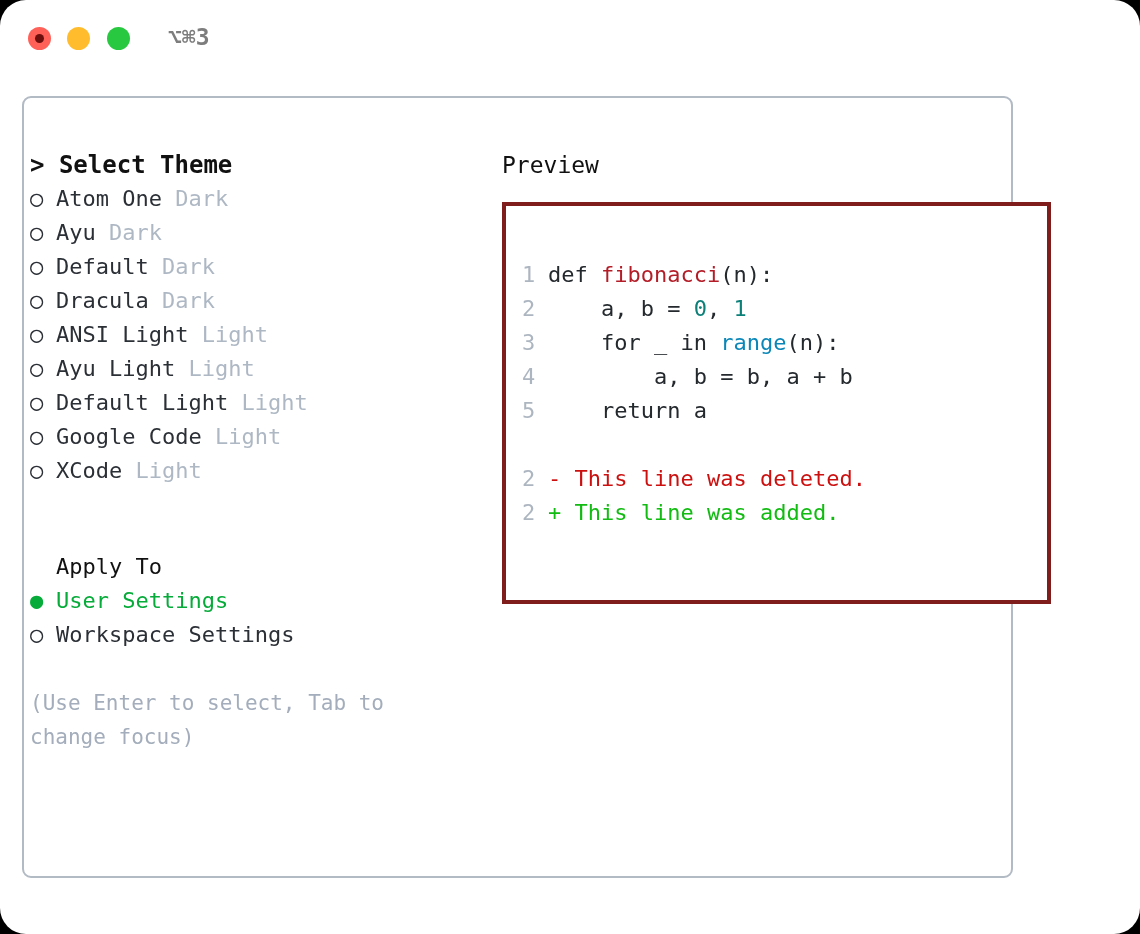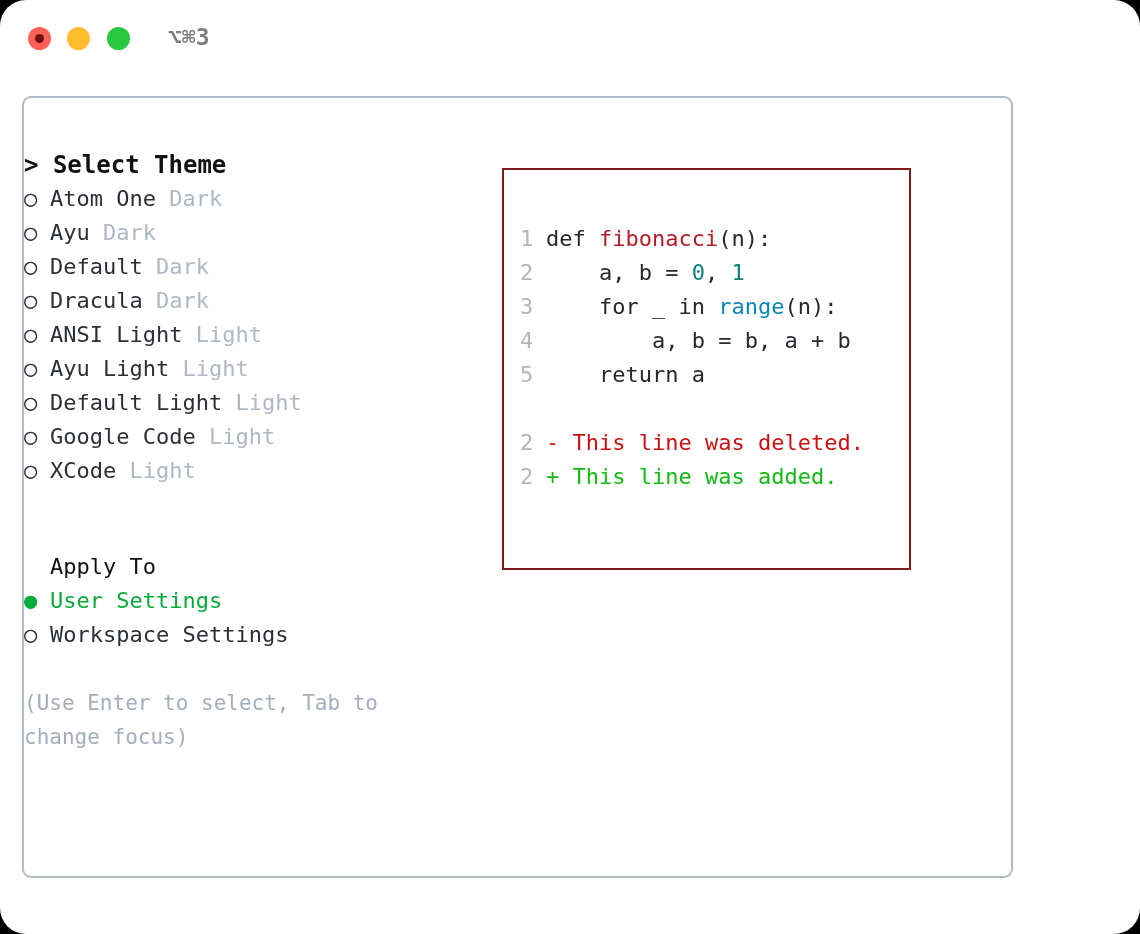--- a/index.html
+++ b/index.html
@@ -70,21 +70,21 @@
     height: 782px;
     border: 2px solid #b2bac4;
     border-radius: 9px;
     box-sizing: border-box;
     background: #ffffff;
   }
 
   
   #left-column {
     position: absolute;
-    left: 0;
+    left: 6px;
     top: 50px;
     width: 440px;
   }
 
   .list-header {
     font-size: 24px;
     font-weight: bold;
     color: #111111;
     line-height: 34px;
     white-space: pre;
@@ -135,23 +135,23 @@
     width: 490px;
   }
   #preview-title {
     font-size: 23px;
     color: #111111;
     line-height: 34px;
     white-space: pre;
   }
   #preview-box {
     margin-top: 20px;
-    width: 409px;
+    width: 549px;
     height: 402px;
-    border: 2px solid #7f1d1d;
+    border: 4px solid #7f1d1d;
     box-sizing: border-box;
     background: #ffffff;
     padding: 52px 0 0 16px;
   }
   .code-line {
     font-size: 22px;
     line-height: 34px;
     white-space: pre;
     color: #24292e;
   }
@@ -211,20 +211,21 @@
           <div class="opt-row selected"><span class="bullet">●</span><span class="opt-label">User Settings</span></div>
           <div class="opt-row"><span class="bullet">○</span><span class="opt-label">Workspace Settings</span></div>
         </div>
 
       <div class="spacer-line"></div>
 
       <div id="hint-text">(Use Enter to select, Tab to change focus)</div>
     </div>
 
     <div id="right-column">
+      <div id="preview-title">Preview</div>
       <div id="preview-box">
         <div id="preview-code">
             <div class="code-line"><span class="ln">1</span><span class="tok-plain">def </span><span class="tok-func">fibonacci</span><span class="tok-plain">(n):</span></div>
             <div class="code-line"><span class="ln">2</span><span class="tok-plain">    a, b = </span><span class="tok-num">0</span><span class="tok-plain">, </span><span class="tok-num">1</span></div>
             <div class="code-line"><span class="ln">3</span><span class="tok-plain">    for _ in </span><span class="tok-builtin">range</span><span class="tok-plain">(n):</span></div>
             <div class="code-line"><span class="ln">4</span><span class="tok-plain">        a, b = b, a + b</span></div>
             <div class="code-line"><span class="ln">5</span><span class="tok-plain">    return a</span></div>
           </div>
         <div class="code-blank"></div>
         <div id="preview-diff">

